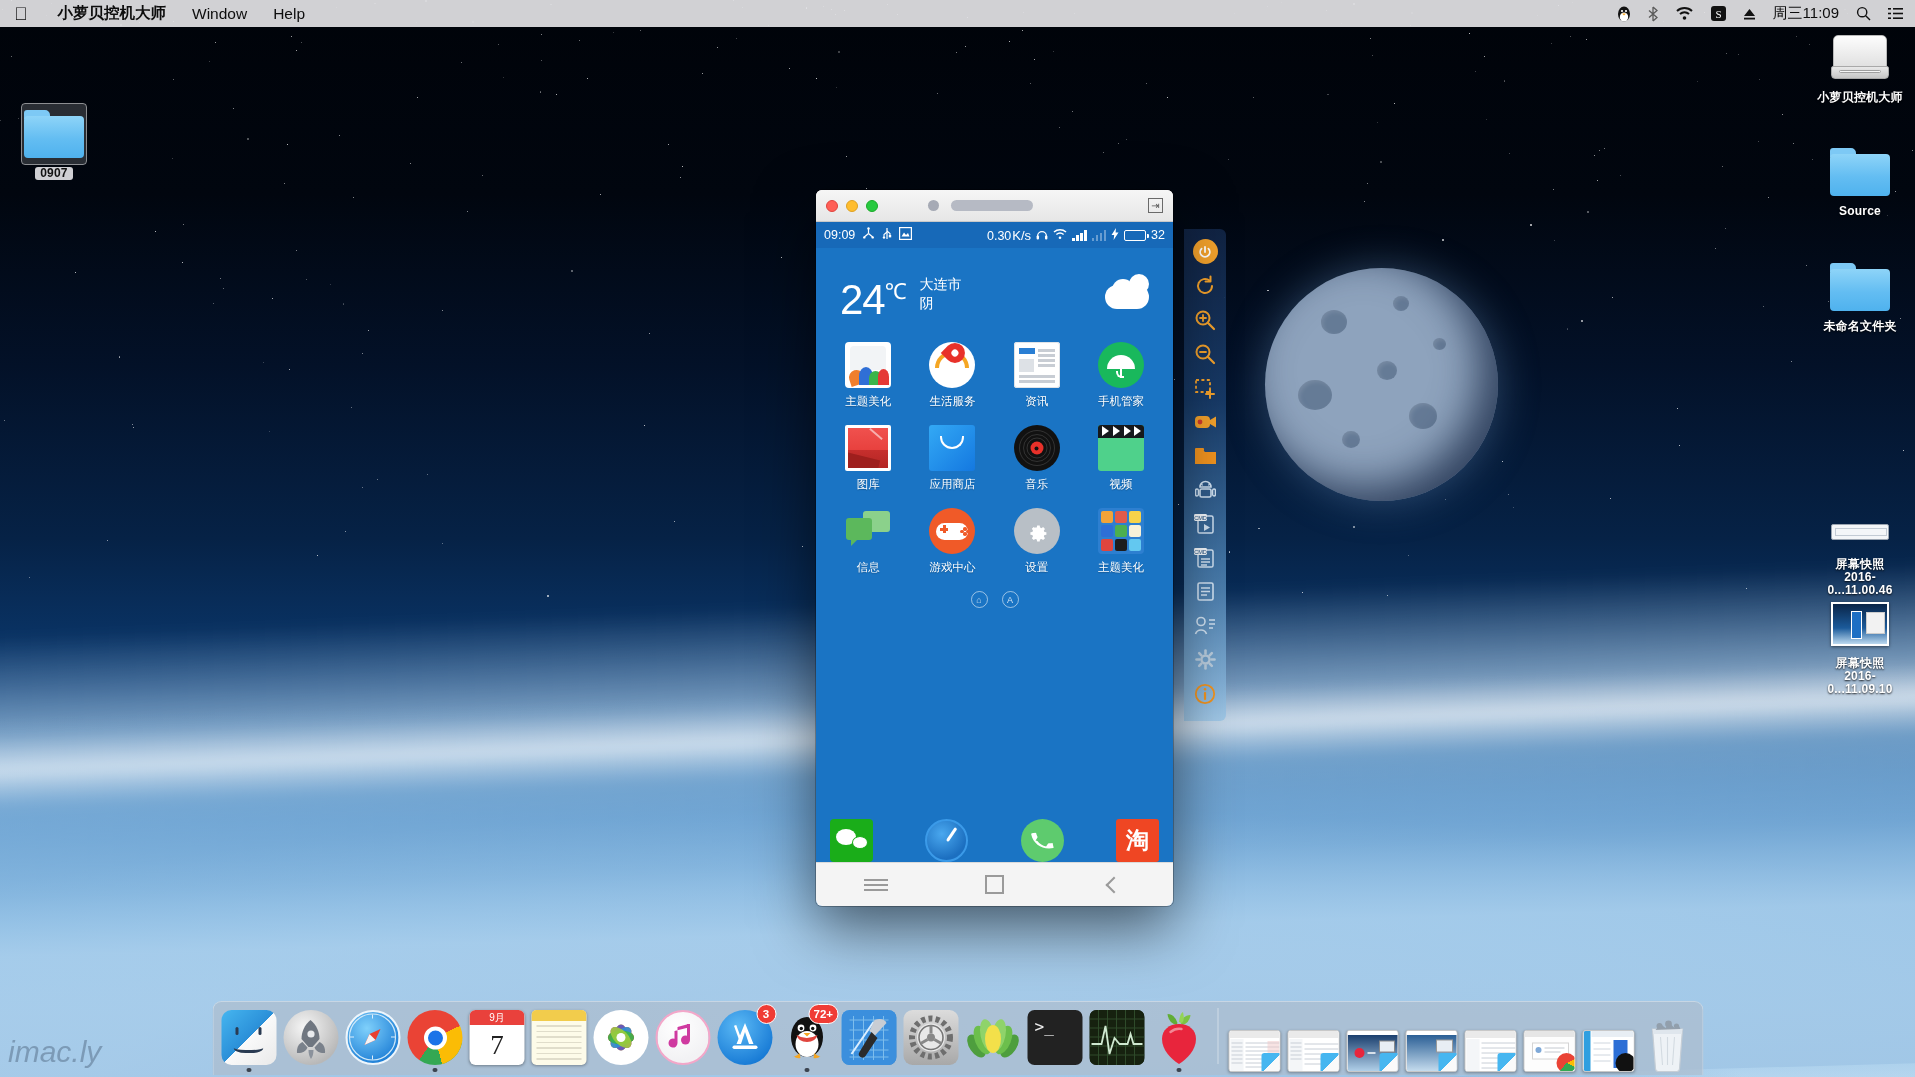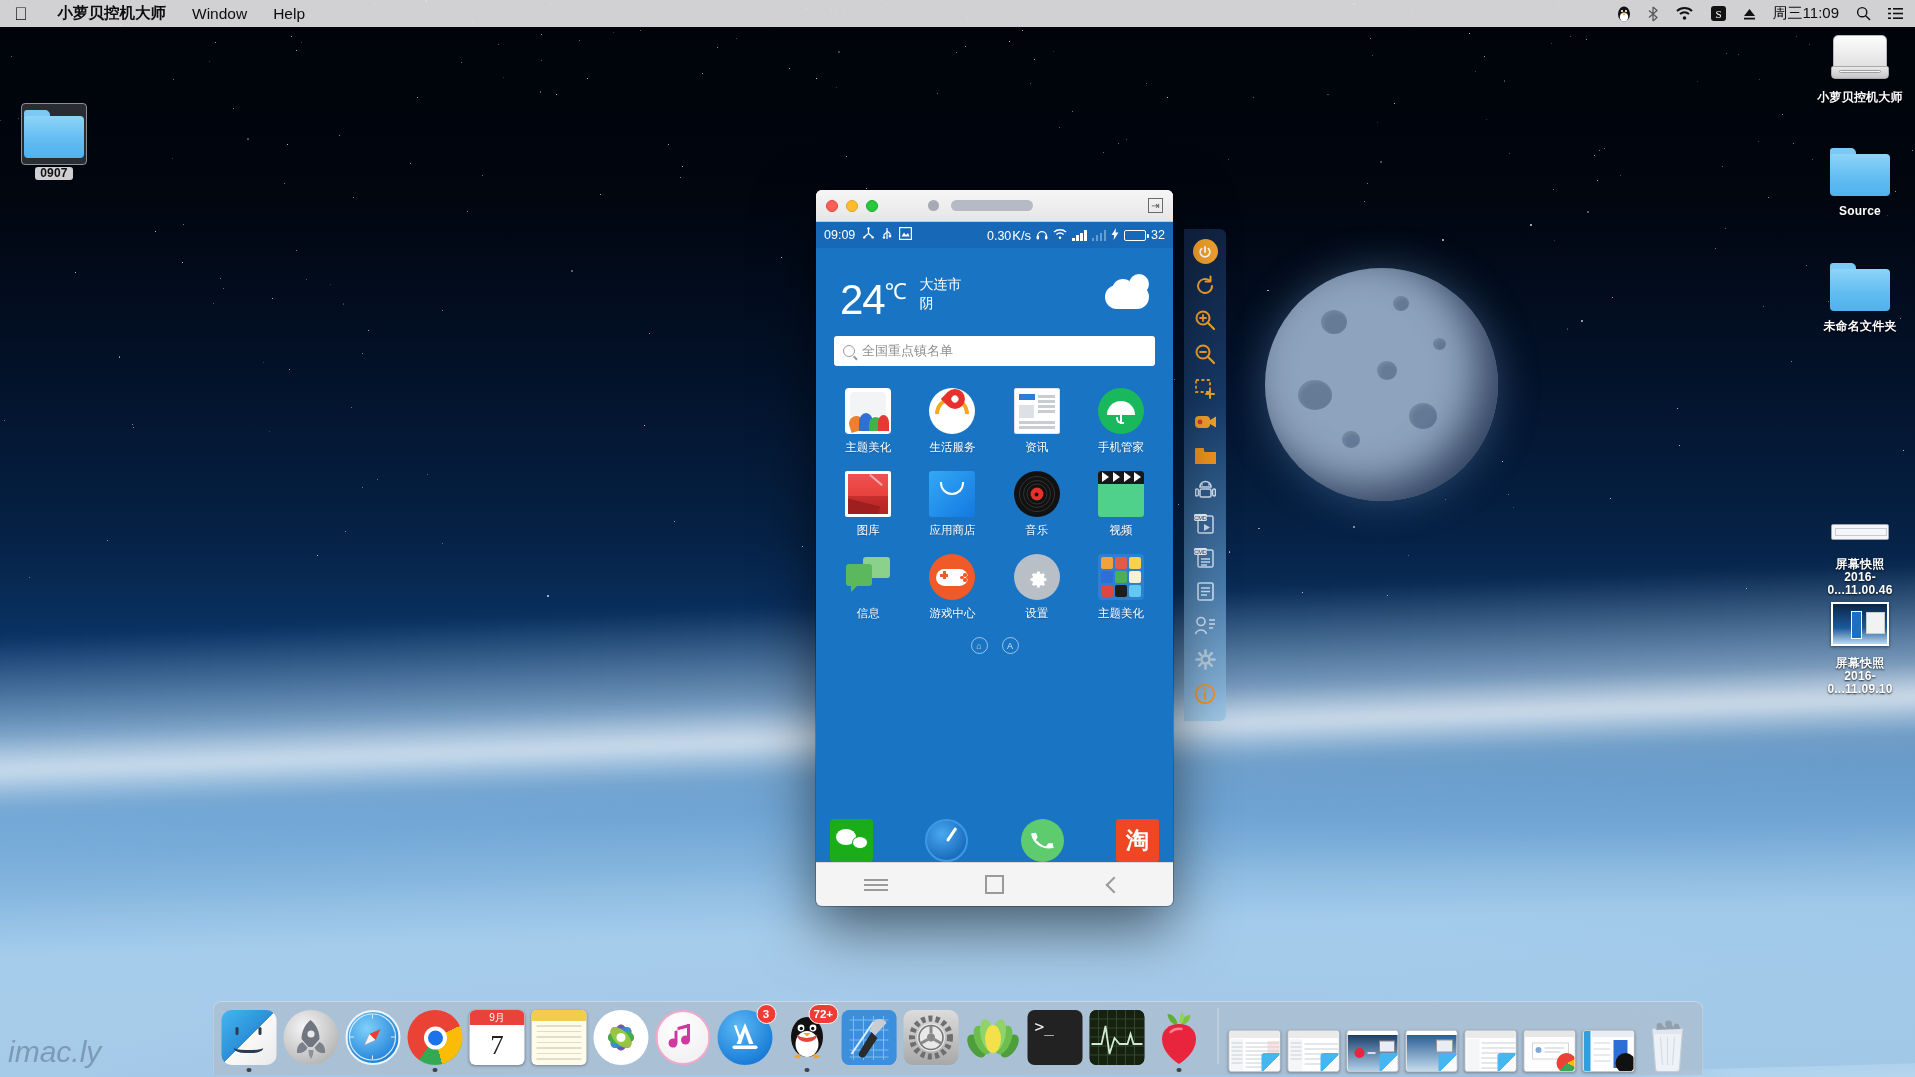--- a/index.html
+++ b/index.html
@@ -908,24 +908,20 @@
         <div>大连市</div>
         <div>阴</div>
       </div>
       <div class="wicon">
         <div class="cl-a"></div>
           <div class="cl-c"></div>
           <div class="cl-b"></div>
       </div>
     </div>
 
-    <div id="searchbar">
-      <span class="sq"></span>
-      <span class="stext">全国重点镇名单</span>
-    </div>
 
     <div id="appgrid">
 
       <div class="app-row">
         <div class="app">
           <div class="app-ico ico-theme">
               <div class="shirt"></div>
               <div class="c1"></div>
               <div class="c2"></div>
               <div class="c3"></div>

